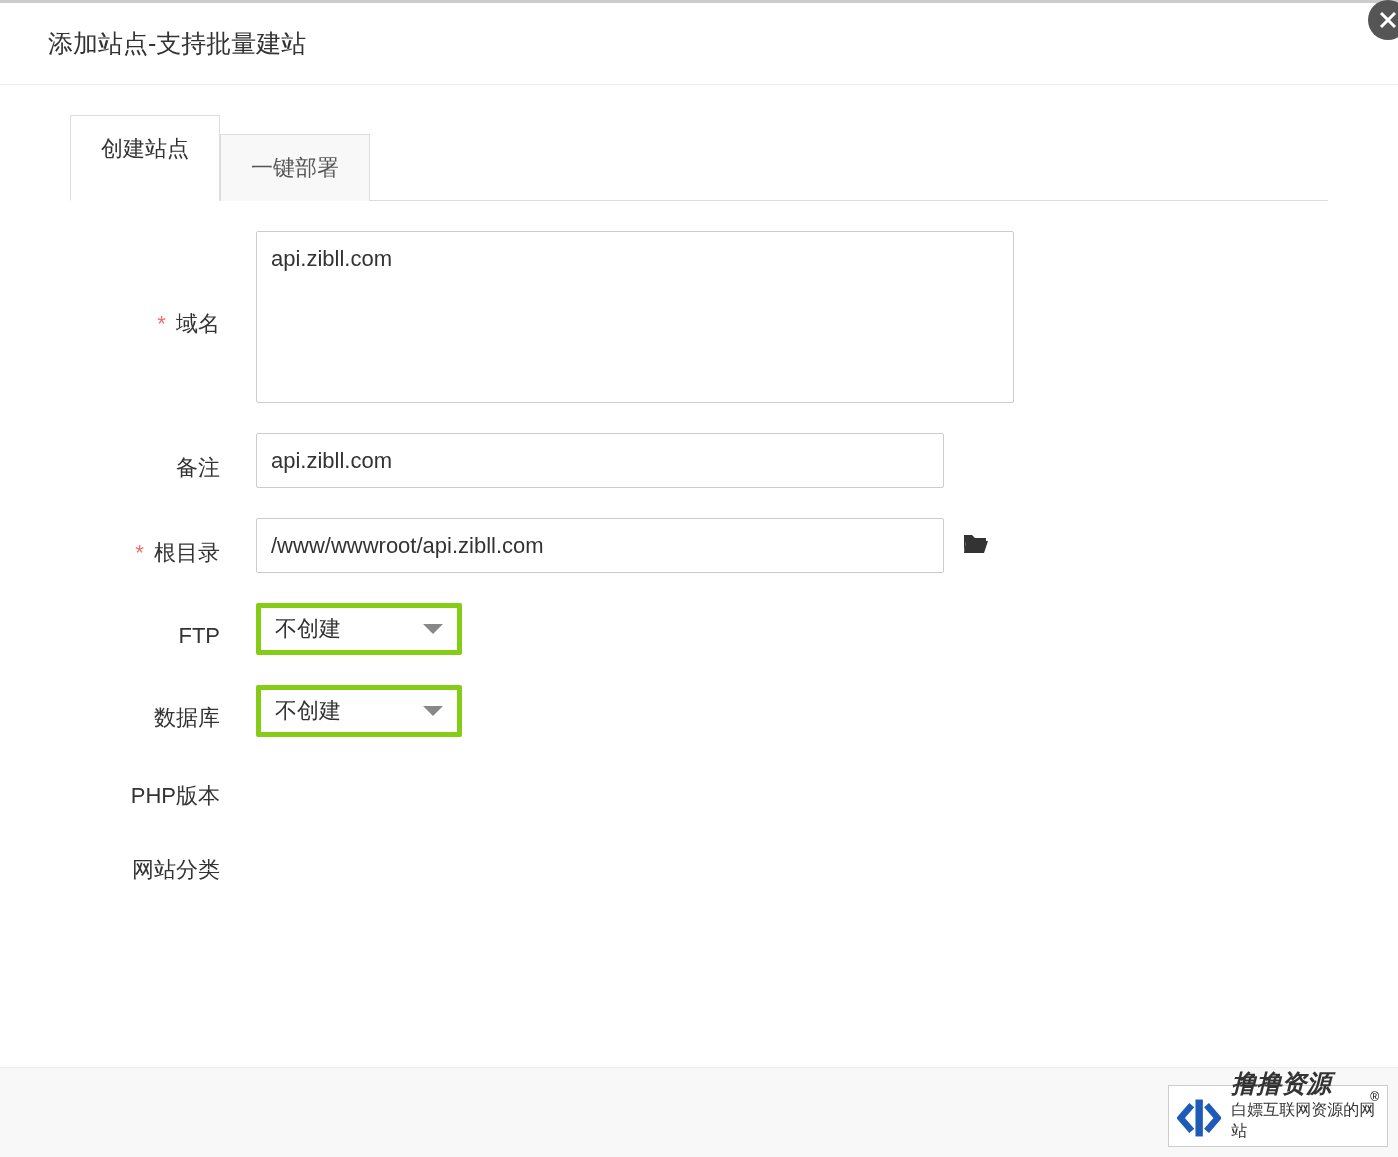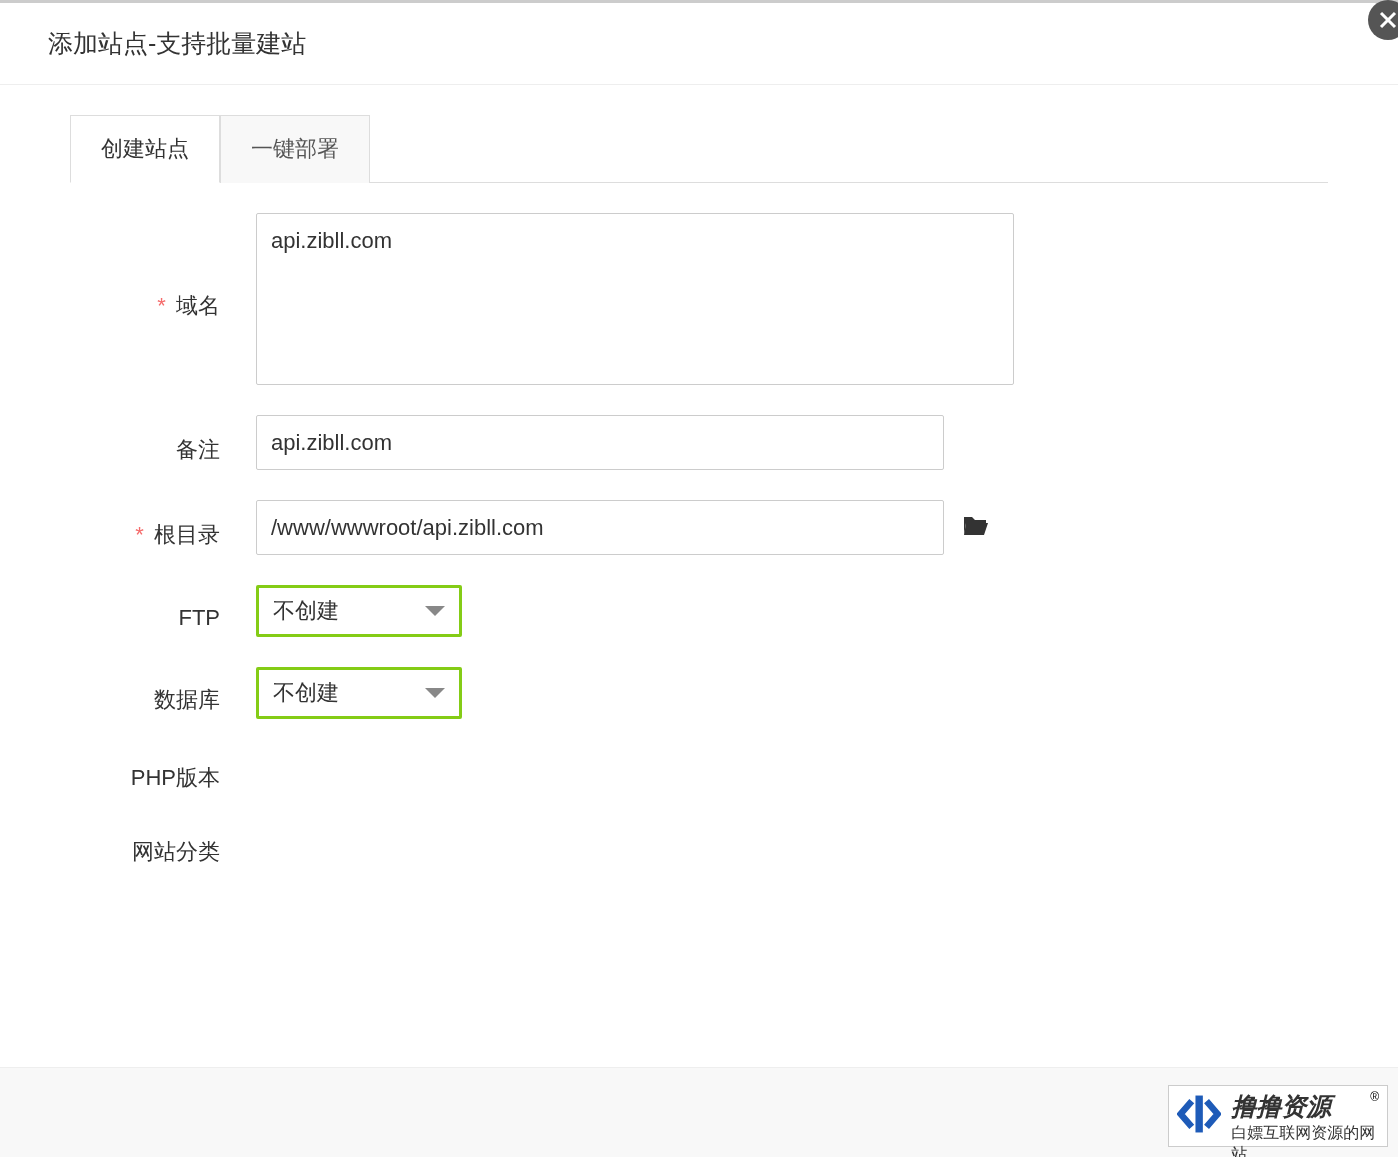--- a/index.html
+++ b/index.html
@@ -66,20 +66,21 @@
       margin-bottom: -1px;
     }
     .tab.active {
       border-color: #ddd;
       border-bottom: 1px solid #fff;
       color: #333;
     }
     .tab:not(.active) {
       background: #f8f8f8;
       border-color: #ddd;
+      margin-top: 19px;
     }
     .form-row {
       display: flex;
       align-items: center;
       margin-bottom: 30px;
     }
     .form-label {
       width: 150px;
       text-align: right;
       font-size: 22px;
@@ -115,21 +116,21 @@
       font-family: inherit;
       border: 1px solid #ccc;
       border-radius: 2px;
       color: #333;
     }
     .select {
       width: 206px;
       height: 52px;
       padding: 12px 14px;
       font-size: 22px;
-      border: 3px solid #84cc16;
+      border: 5px solid #84cc16;
       border-radius: 2px;
       display: flex;
       align-items: center;
       justify-content: space-between;
       cursor: pointer;
       background: #fff;
     }
     .select-text {
       color: #333;
     }
@@ -170,21 +171,21 @@
     }
     .watermark {
       position: absolute;
       bottom: 10px;
       right: 10px;
       width: 220px;
       height: 62px;
       background: #fff;
       border: 1px solid #ccc;
       display: flex;
-      align-items: flex-start;
+      align-items: flex-end;
       padding: 4px 8px;
       z-index: 20;
     }
     .watermark-logo {
       margin-right: 10px;
     }
     .watermark-text-main {
       font-size: 25px;
       font-weight: bold;
       color: #333;

